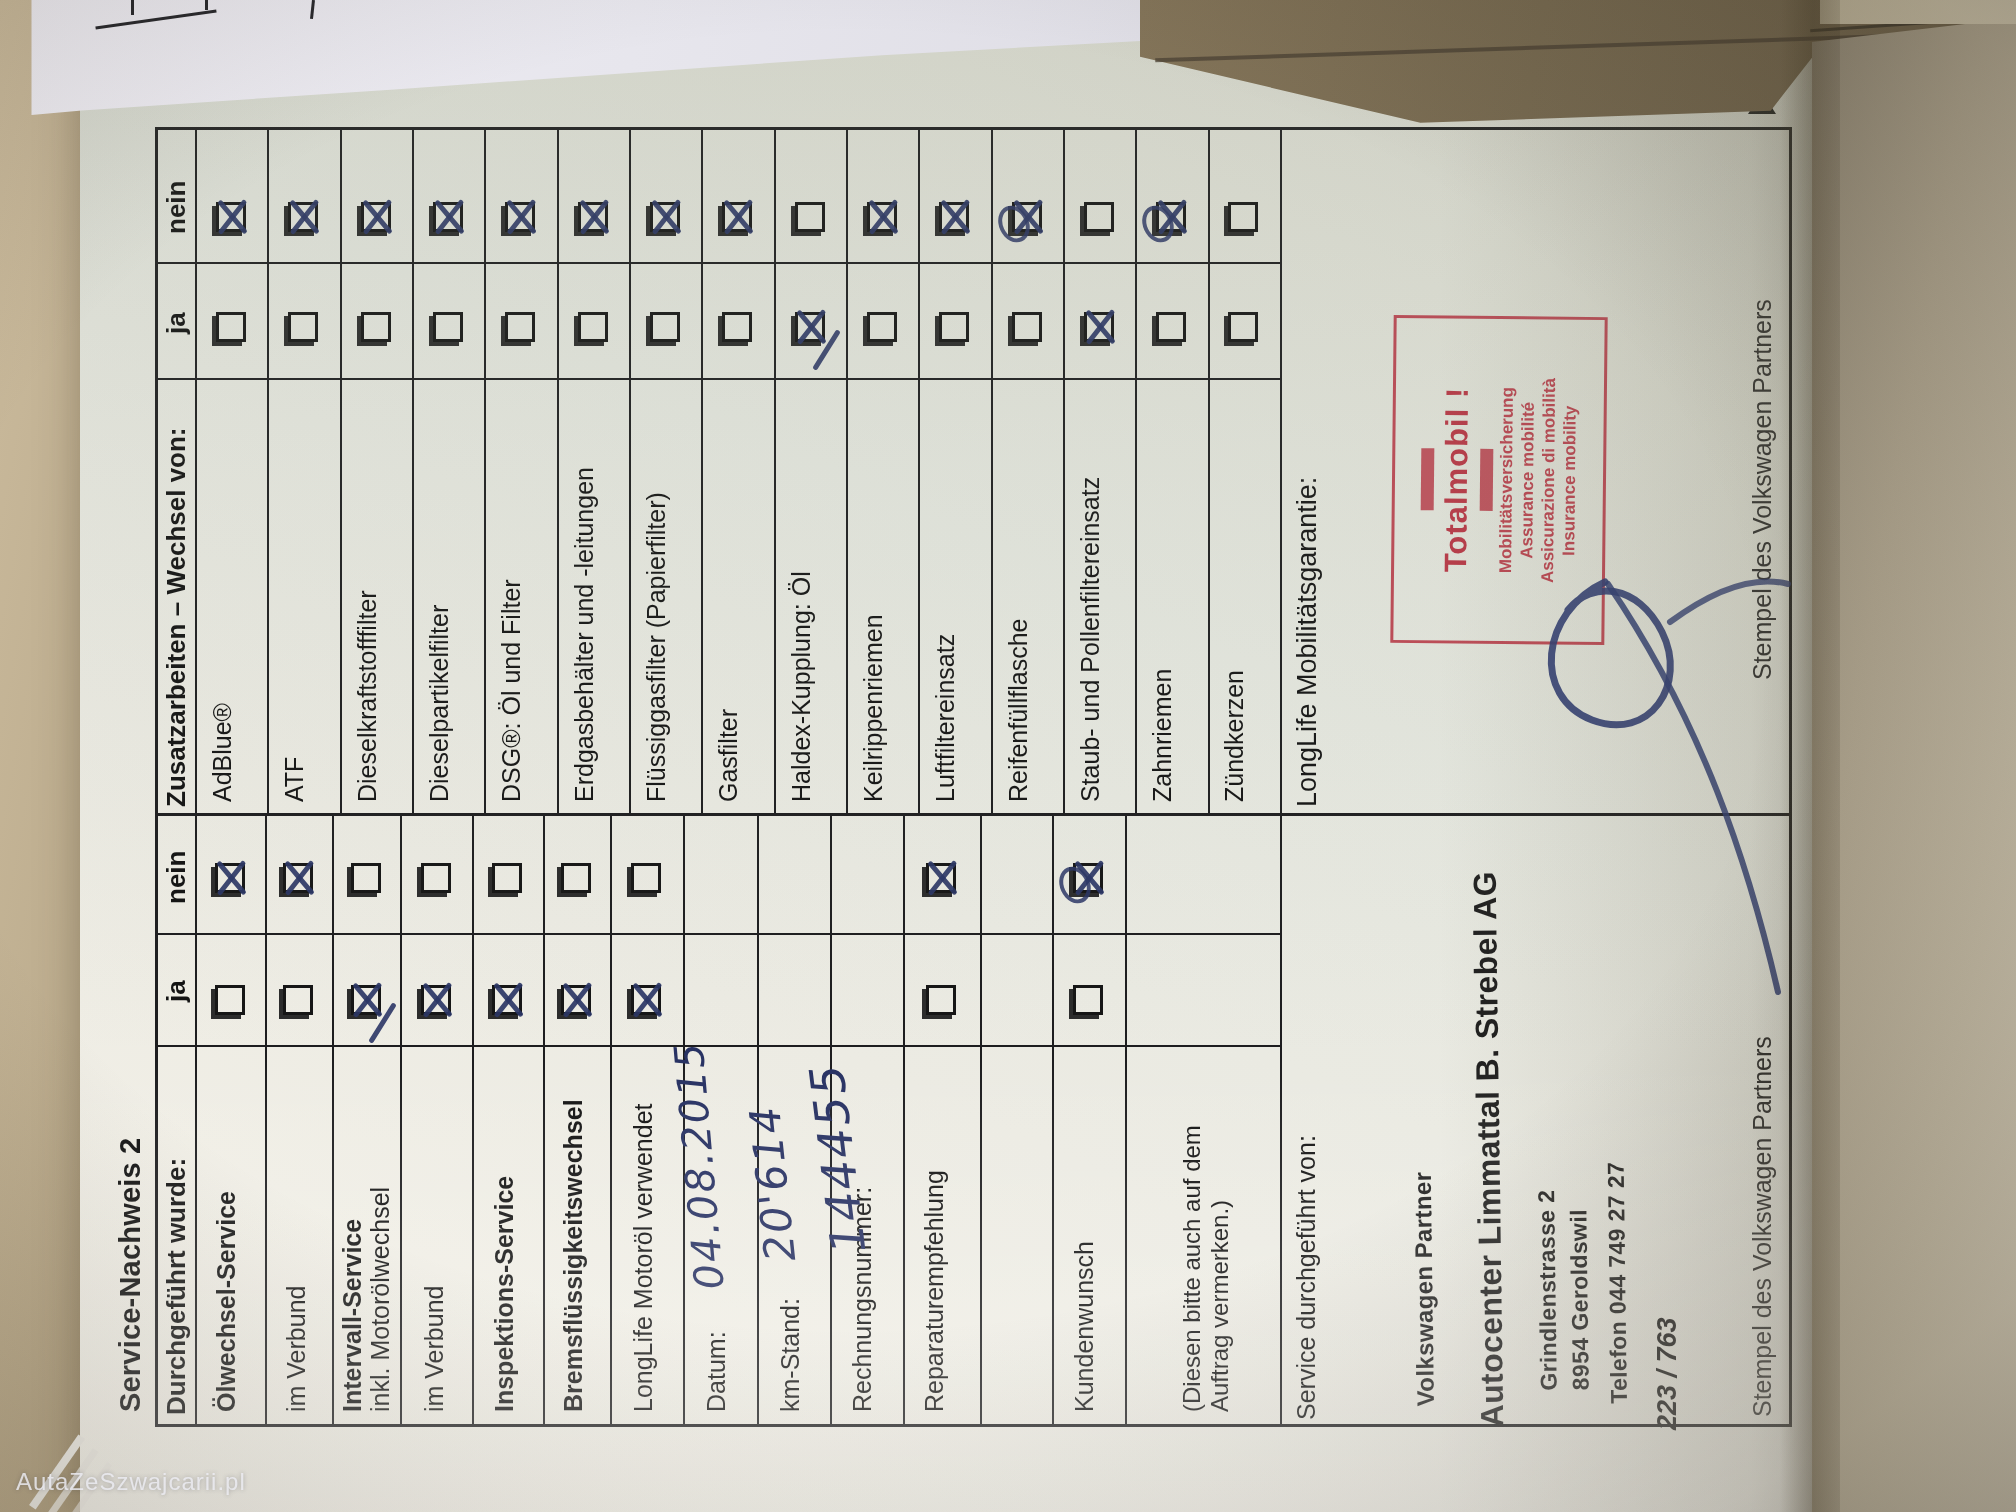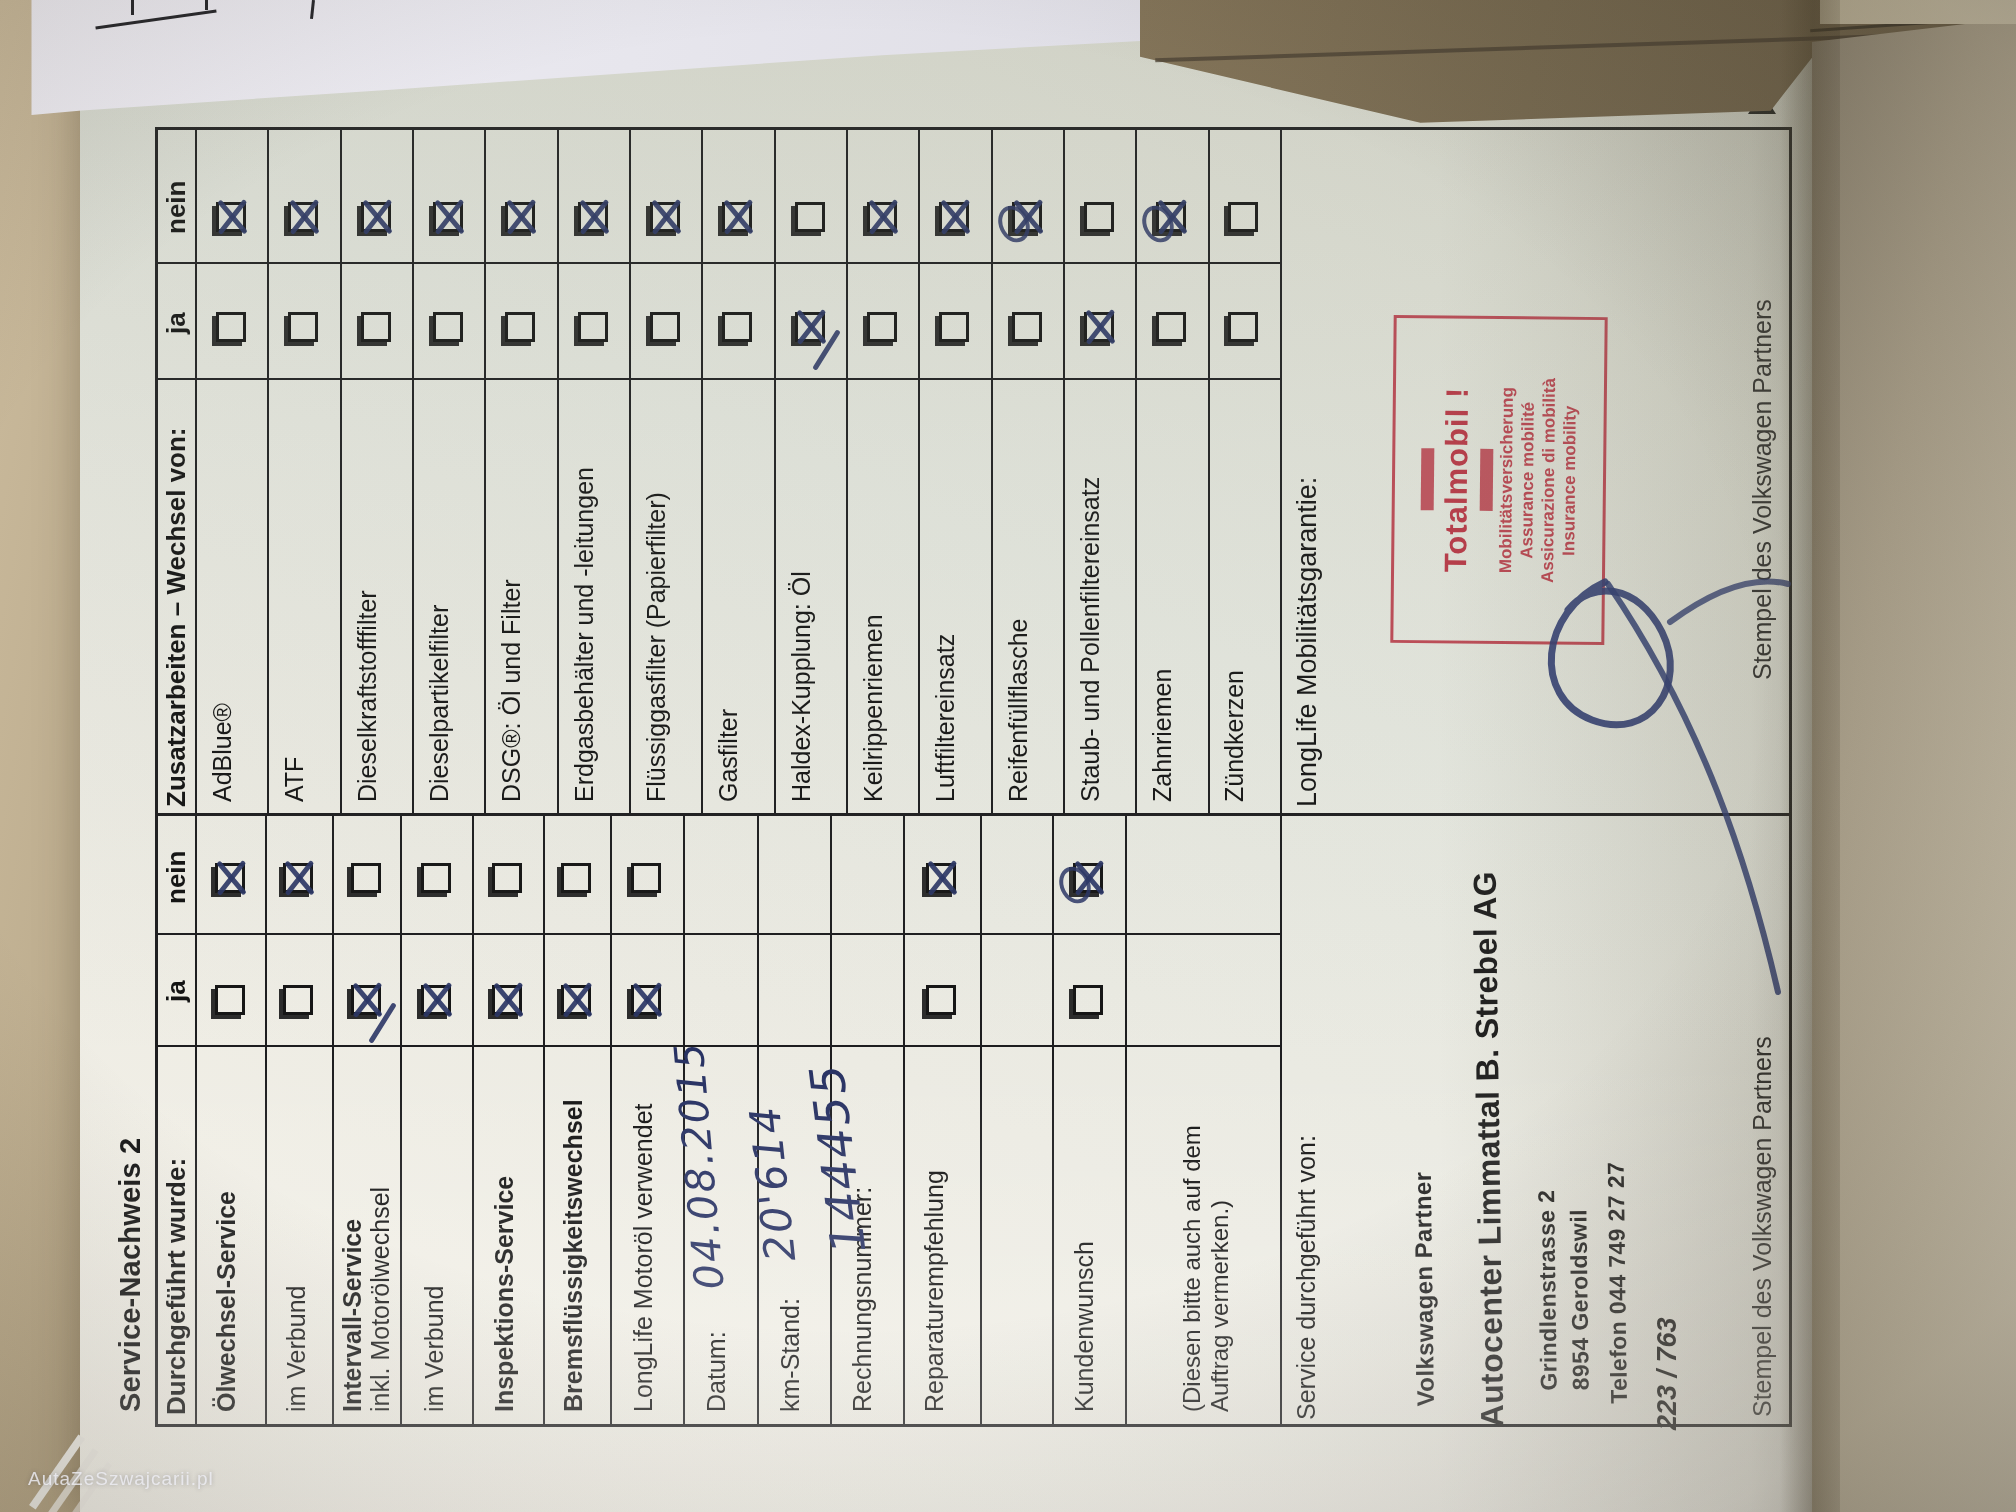--- a/index.html
+++ b/index.html
@@ -63,21 +63,21 @@
   .seam{position:absolute;left:1155px;top:44px;width:866px;height:4px;background:#4b4234;opacity:.75;transform:rotate(-1.9deg);}
   .facing{position:absolute;left:1812px;top:18px;width:204px;height:1494px;
         background:linear-gradient(100deg,#8b8270 0%,#a99f8a 35%,#c0b7a2 70%,#d3cbb8 100%);
         clip-path:polygon(0 1.6%,100% 0,100% 100%,0 100%);}
   .facing-edge{position:absolute;left:1810px;top:22px;width:210px;height:3px;background:#3f382c;transform:rotate(-4deg);opacity:.8;}
   .partstrip{position:absolute;left:1820px;top:0;width:196px;height:24px;
         background:linear-gradient(to right,#b7ad94,#c9c0a9);}
   .gutter{position:absolute;left:1780px;top:0;width:60px;height:1512px;
         background:linear-gradient(to right,rgba(70,60,40,0) 0%,rgba(70,60,40,.35) 55%,rgba(50,42,28,.15) 100%);}
   .stackedge{position:absolute;background:#f1efe9;}
-  .watermark{position:absolute;left:28px;top:1468px;font-size:19px;letter-spacing:1px;
+  .watermark{position:absolute;left:16px;top:1468px;font-size:24px;letter-spacing:1px;
         color:rgba(238,238,244,.82);text-shadow:0 0 4px rgba(60,60,70,.35);z-index:50;}
   .vignette{position:absolute;inset:0;pointer-events:none;z-index:40;
         background:radial-gradient(ellipse at 42% 45%,rgba(0,0,0,0) 55%,rgba(35,28,14,.18) 88%,rgba(30,24,12,.30) 100%);}
 </style>
 </head>
 <body>
 
 <div class="photo">
 
   <div class="page">

